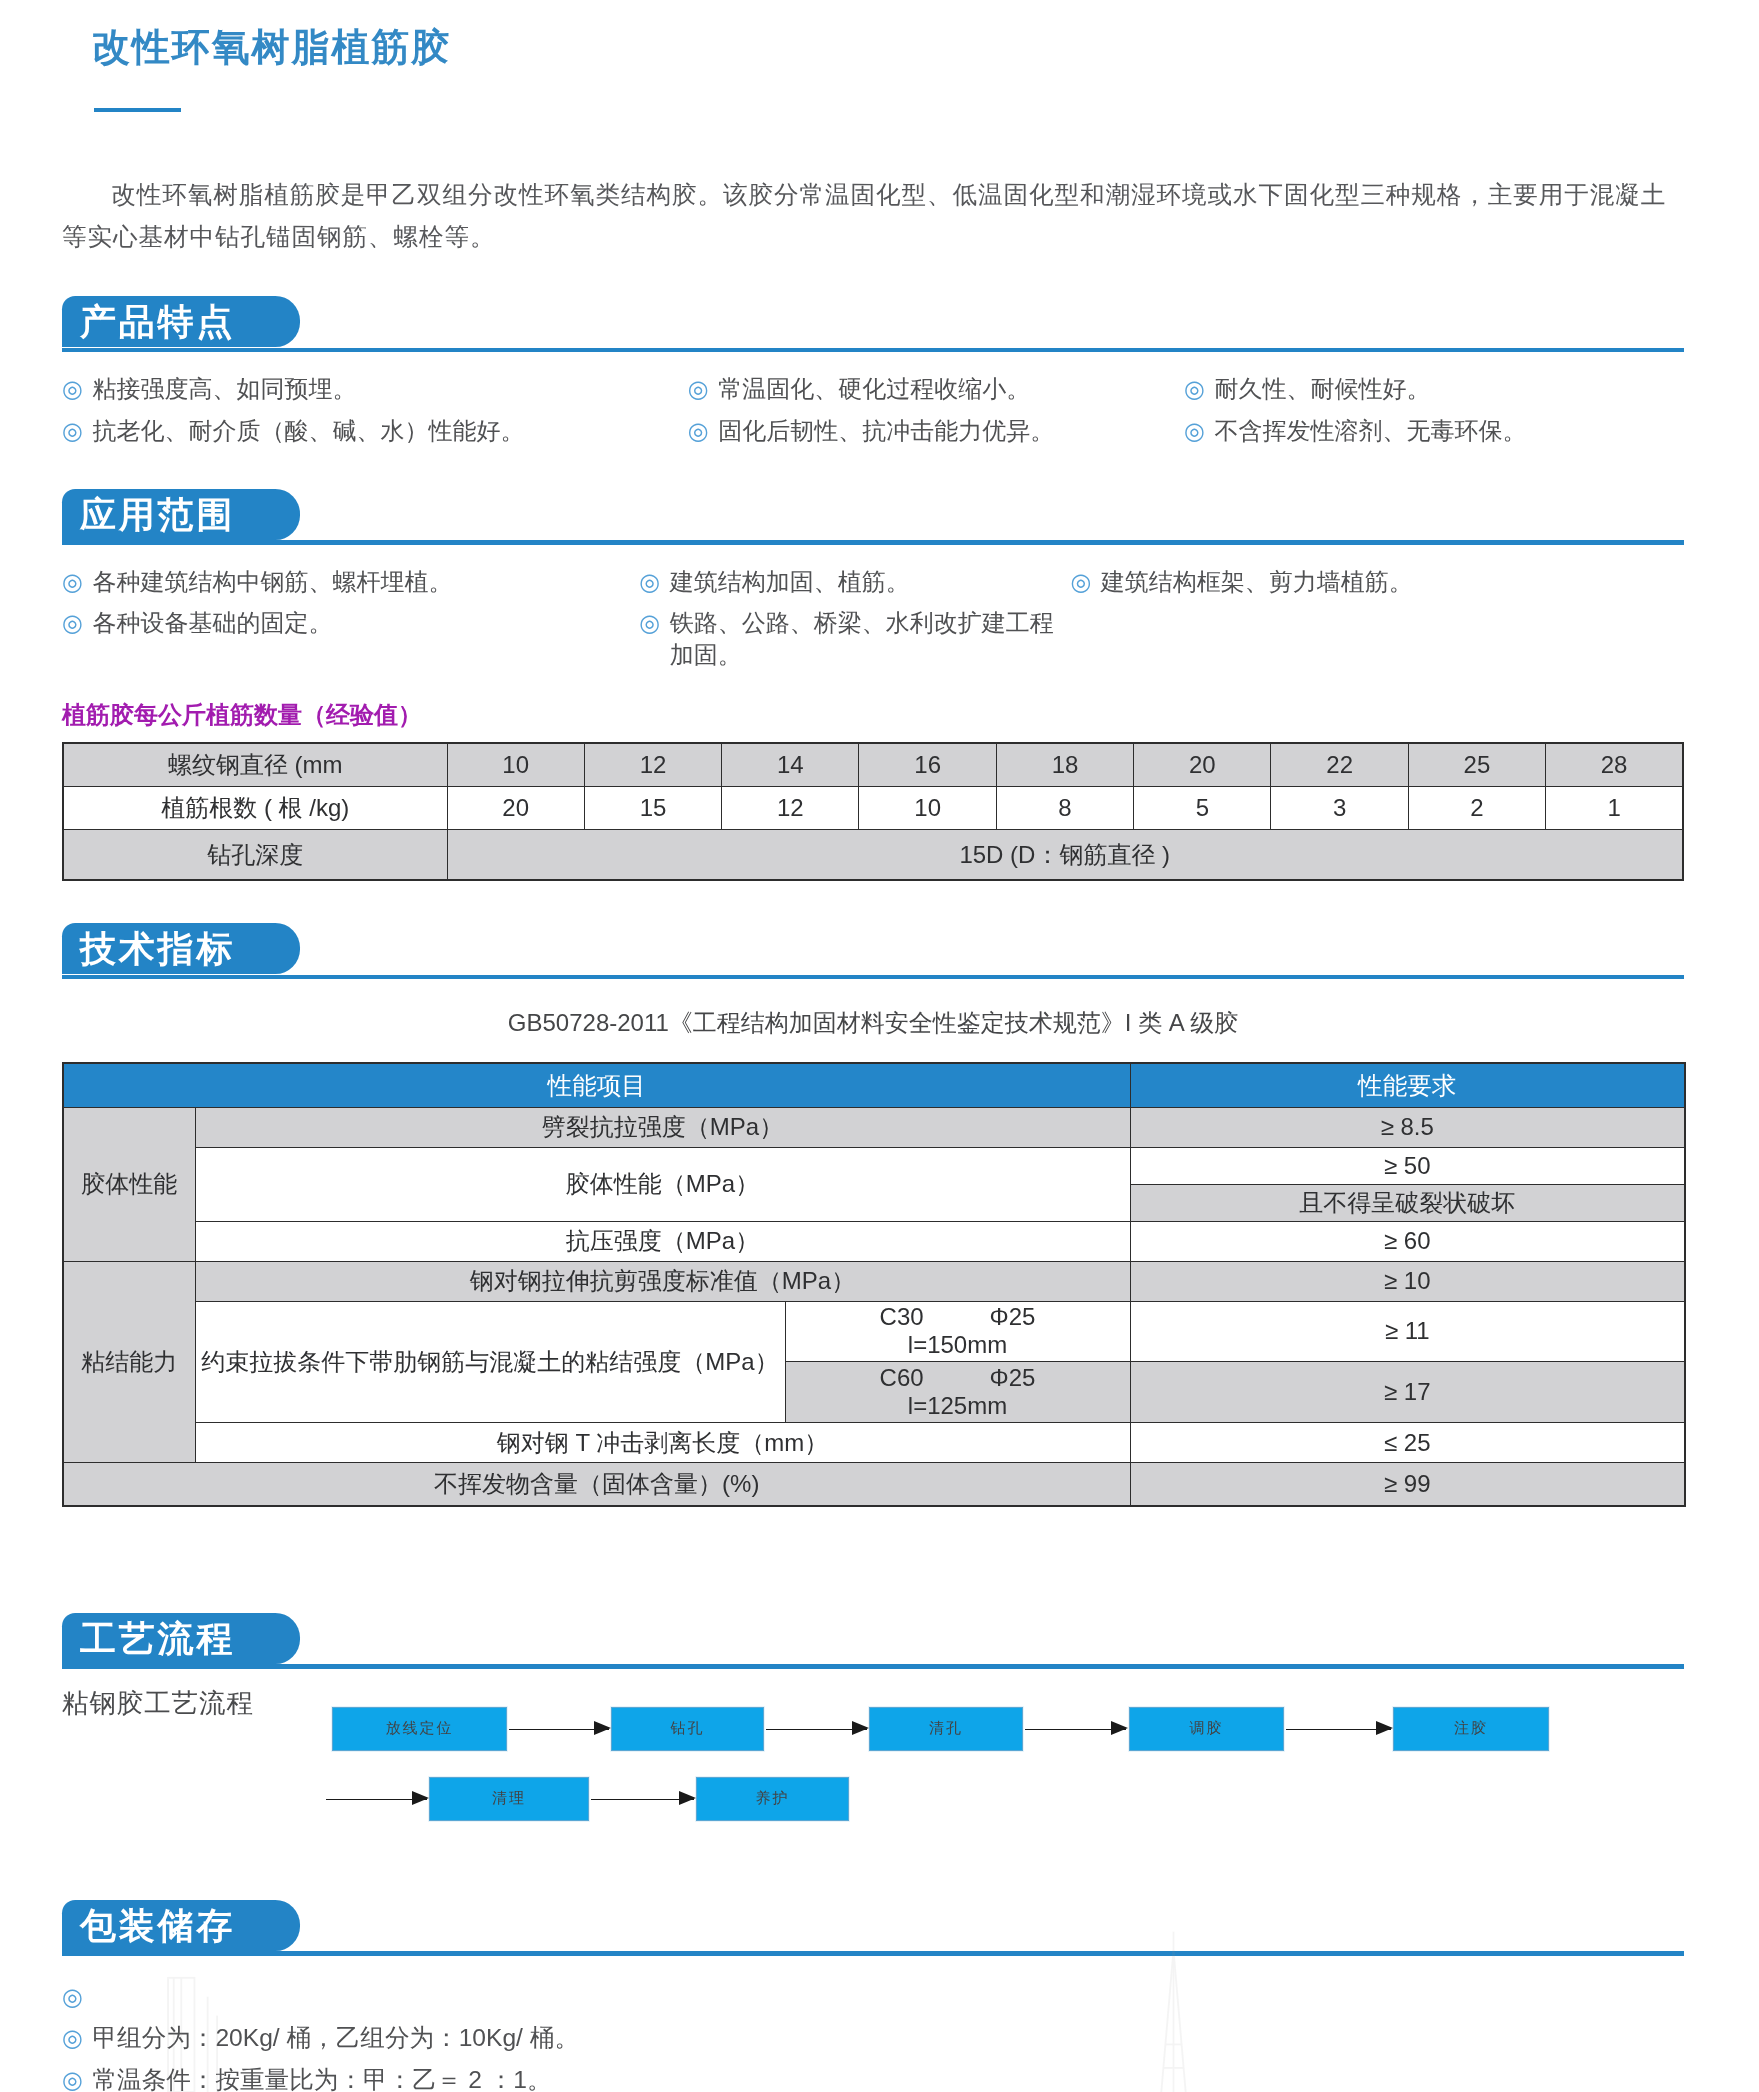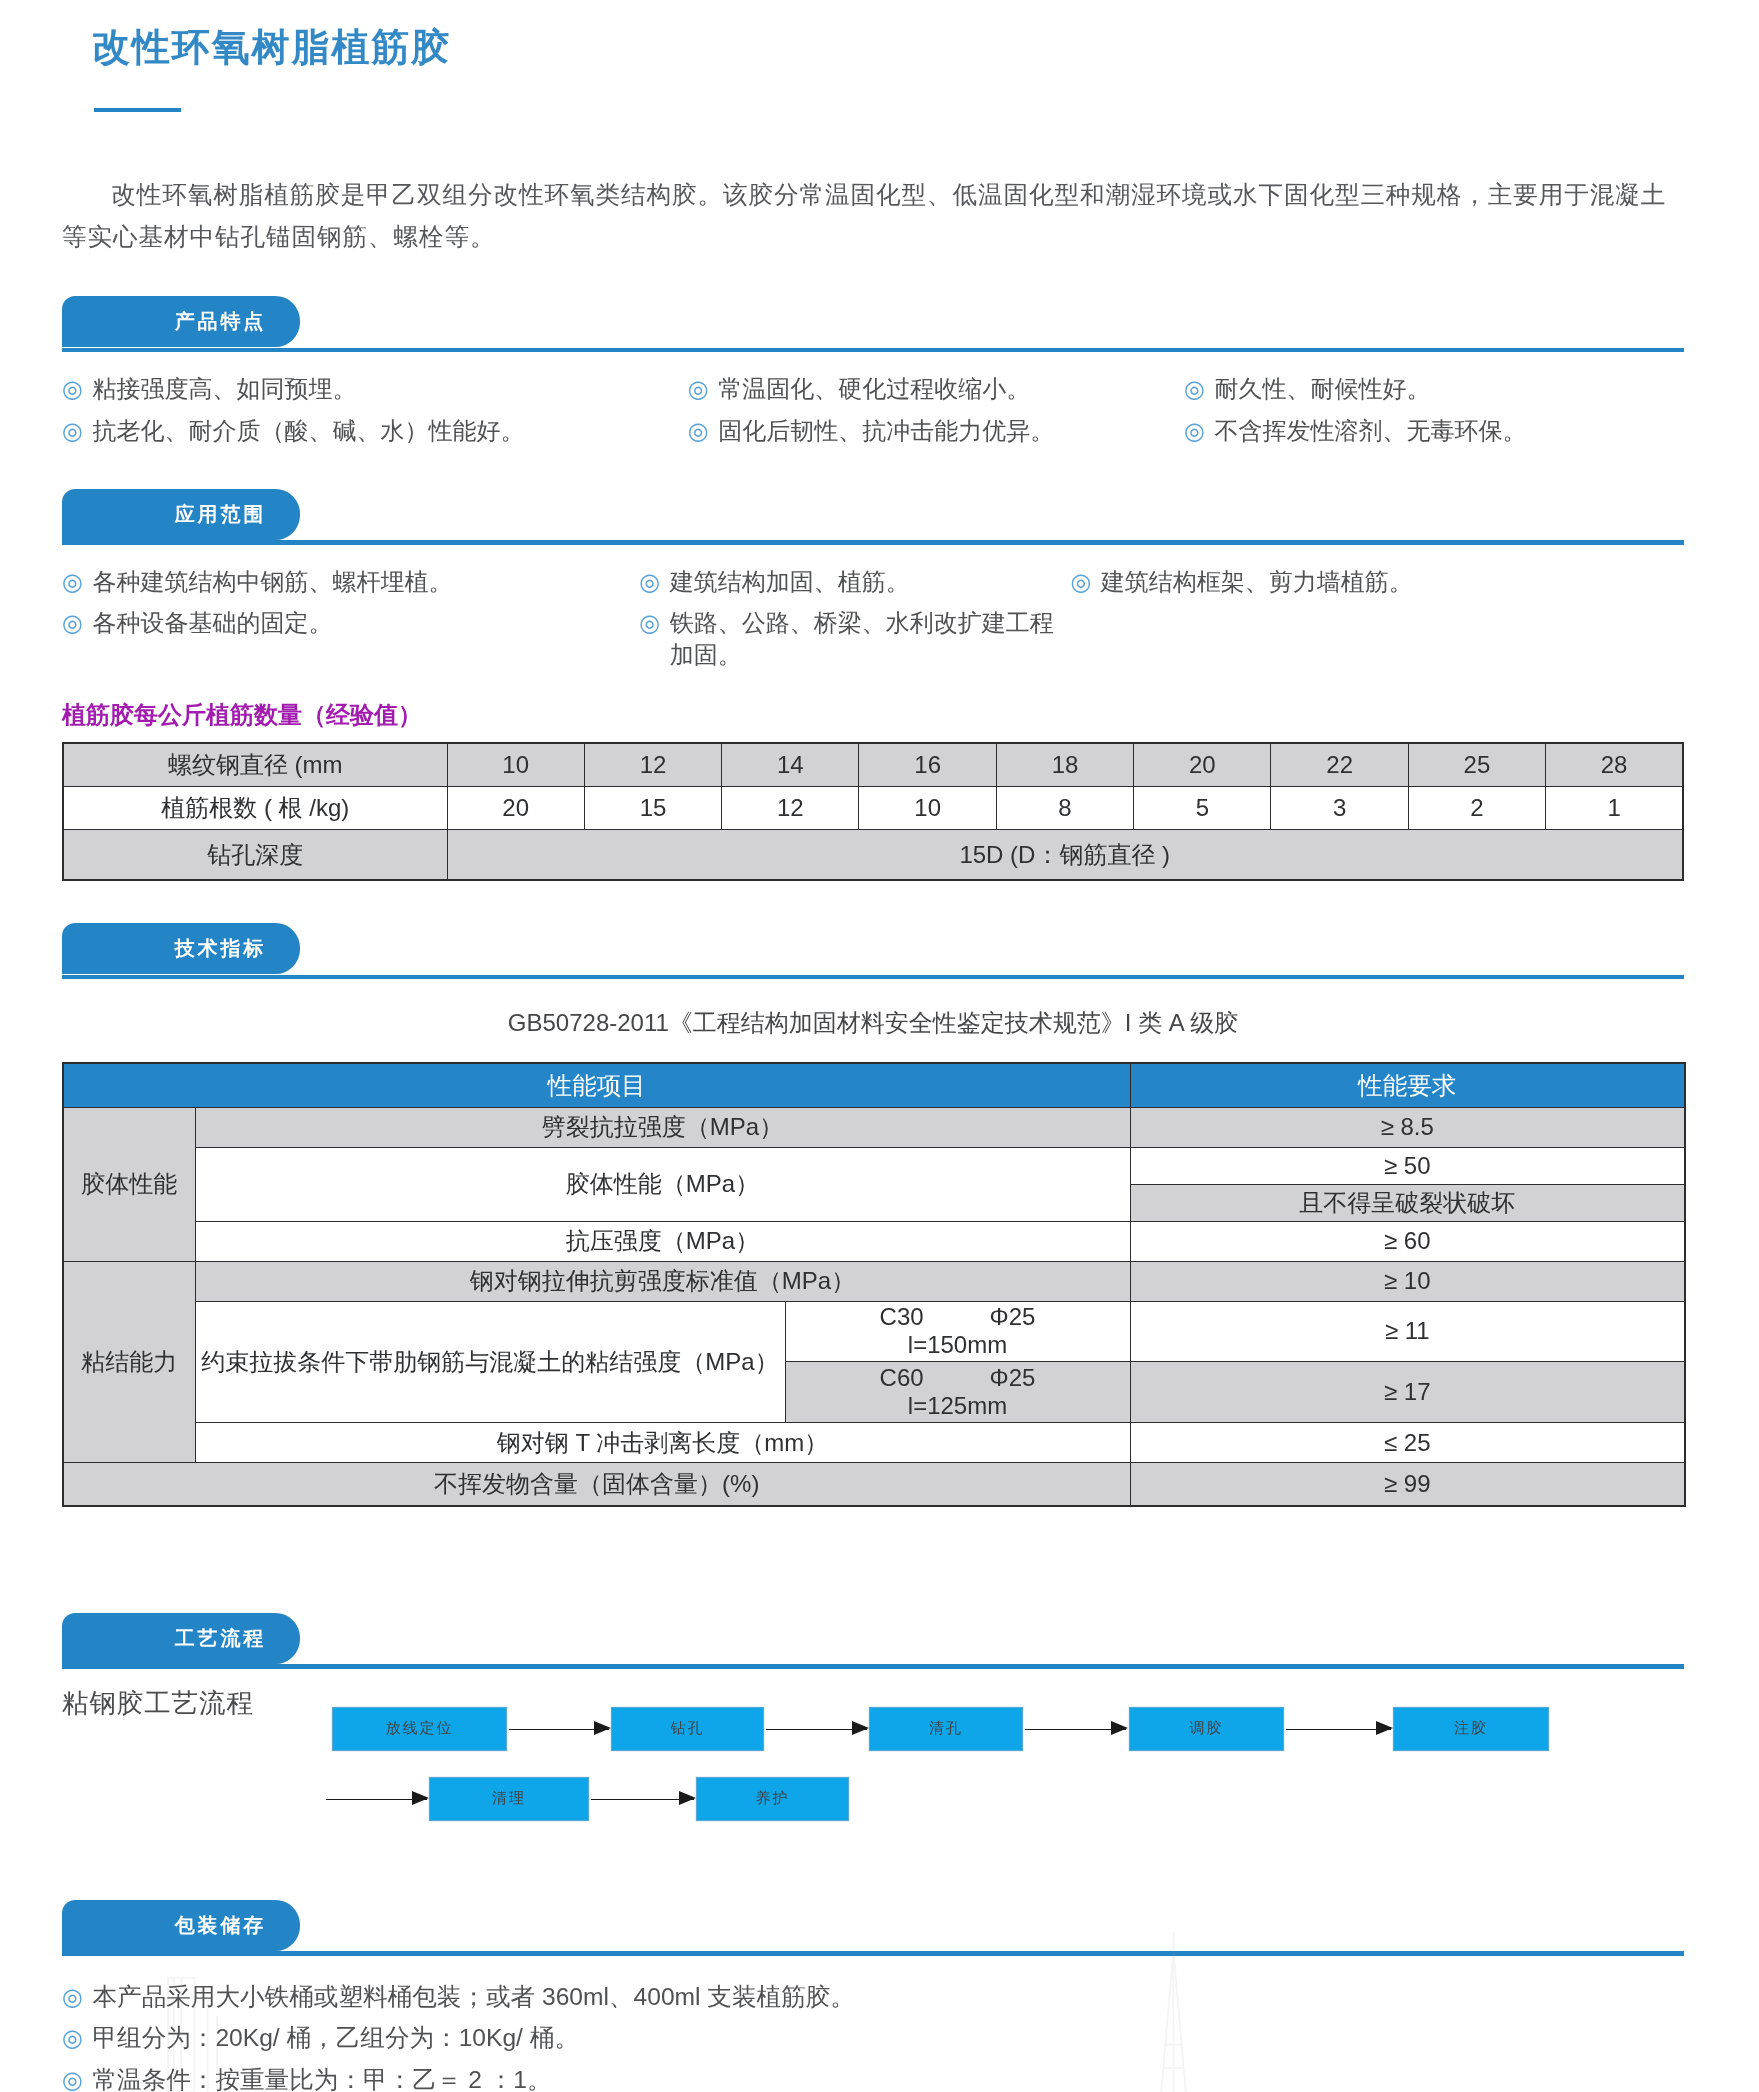--- a/index.html
+++ b/index.html
@@ -15,22 +15,22 @@
   .content{margin-left:62px;width:1622px;padding-top:24.6px;position:relative;}
 
   .page-title{font-size:38px;font-weight:bold;color:var(--title-blue);line-height:45px;margin-left:30px;letter-spacing:1.9px;}
   .title-underline{width:87px;height:4.7px;background:var(--accent);margin:38px 0 0 32px;}
 
   .intro{margin-top:62px;font-size:24.6px;line-height:42px;color:#56575a;text-indent:2em;letter-spacing:0.9px;}
 
   .section-tab-row{position:relative;height:56px;}
   .section-tab{
     position:absolute;left:0;top:0;height:51px;min-width:238px;
-    background:var(--accent);color:#fff;font-size:20px;font-weight:bold;
-    line-height:51px;text-align:right;letter-spacing:2.8px;padding:0 34px;
+    background:var(--accent);color:#fff;font-size:36px;font-weight:bold;
+    line-height:51px;text-align:left;letter-spacing:2.8px;padding:0 18px;
     border-radius:13.2px 24.6px 24.6px 0;
   }
   .section-line{position:absolute;left:0;bottom:0;width:100%;height:4.7px;background:var(--accent);}
 
   .bullets{display:grid;margin-top:21px;column-gap:9.5px;}
   .bullets.features{grid-template-columns:38% 30% 32%;}
   .bullets.apps{grid-template-columns:35% 26% 39%;}
   .bcol{display:flex;flex-direction:column;gap:9.5px;}
   .bullet-item{font-size:24px;line-height:32px;color:#505153;display:flex;align-items:flex-start;}
   .bullet-mark{color:var(--bullet-blue);margin-right:9.5px;font-size:24px;}
@@ -298,21 +298,20 @@
     <div class="flow-box" style="left:634px;top:91px;width:153px">养护</div>
   </div>
 
   <div class="section-tab-row mt-pack">
     <div class="section-tab">包装储存</div>
     <div class="section-line"></div>
   </div>
   <div class="pack-list">
     <div class="bullet-item">
         <span class="bullet-mark">◎</span>
-        <span>本产品采用大小铁桶或塑料桶包装；或者 360ml、400ml 支装植筋胶。</span>
       </div>
     <div class="bullet-item">
         <span class="bullet-mark">◎</span>
         <span>甲组分为：20Kg/ 桶，乙组分为：10Kg/ 桶。</span>
       </div>
     <div class="bullet-item">
         <span class="bullet-mark">◎</span>
         <span>常温条件：按重量比为：甲：乙＝ 2 ：1。</span>
       </div>
 

